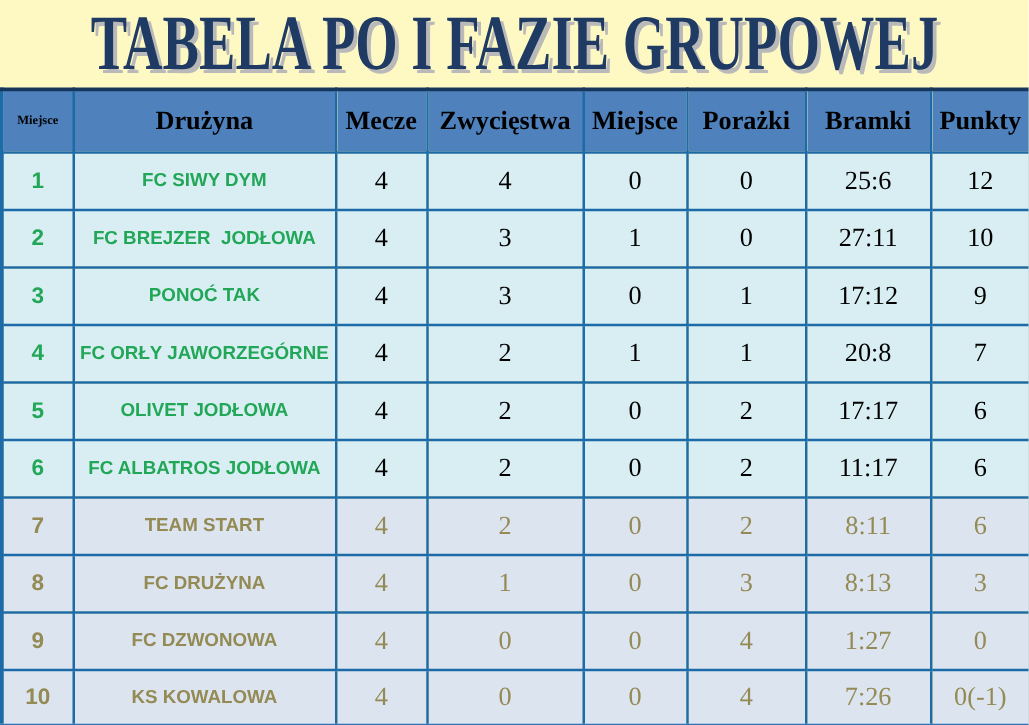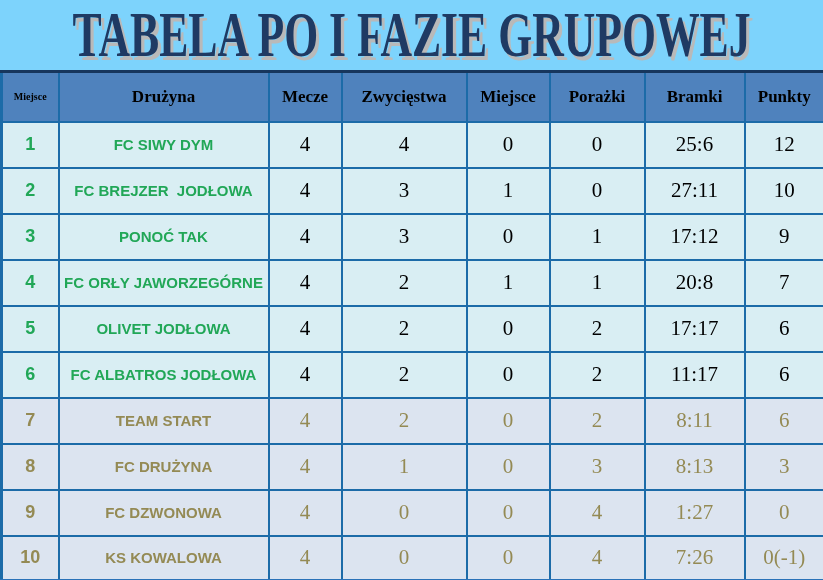--- a/index.html
+++ b/index.html
@@ -1,16 +1,16 @@
 <!DOCTYPE html>
 <html lang="pl"><head>
 <meta charset="utf-8">
 <style>
   html,body{margin:0;padding:0;background:#ffffff;}
-  #page{width:823px;height:580px;overflow:hidden;background:#7dd3fc;
+  #page{width:823px;height:580px;overflow:hidden;background:#fef9c3;
         font-family:"Liberation Sans",sans-serif;}
 
   
   .title-wrap{height:70px;display:flex;align-items:center;justify-content:center;overflow:hidden;}
   .title-text{
     display:inline-block;
     font-family:"Liberation Serif","DejaVu Serif",serif;
     font-weight:bold;
     font-size:56px;
     line-height:1;
@@ -32,21 +32,21 @@
     border-bottom:6px solid #2B72B8;
   }
   table.standings th, table.standings td{
     border:2px solid #1C6BA8;
     text-align:center;vertical-align:middle;
     padding:0;overflow:hidden;
   }
   thead tr{height:50px;background:#4F82BD;}
   thead th{
     font-family:"Liberation Serif","DejaVu Serif",serif;
-    font-weight:bold;color:#000000;font-size:17px;
+    font-weight:bold;color:#000000;font-size:21px;
   }
   thead th.small-h{font-size:10px;}
 
   tbody tr{height:46px;}
   tbody tr.green-tier{background:#D9EEF3;}
   tbody tr.olive-tier{background:#DCE4F0;}
 
   td.place-cell{font-family:"Liberation Sans",sans-serif;font-weight:bold;font-size:18px;}
   td.team-cell{font-family:"Liberation Sans",sans-serif;font-weight:bold;font-size:15px;white-space:pre;margin-top:44px;}
   td.num-cell{font-family:"Liberation Serif","DejaVu Serif",serif;font-size:21px;}

